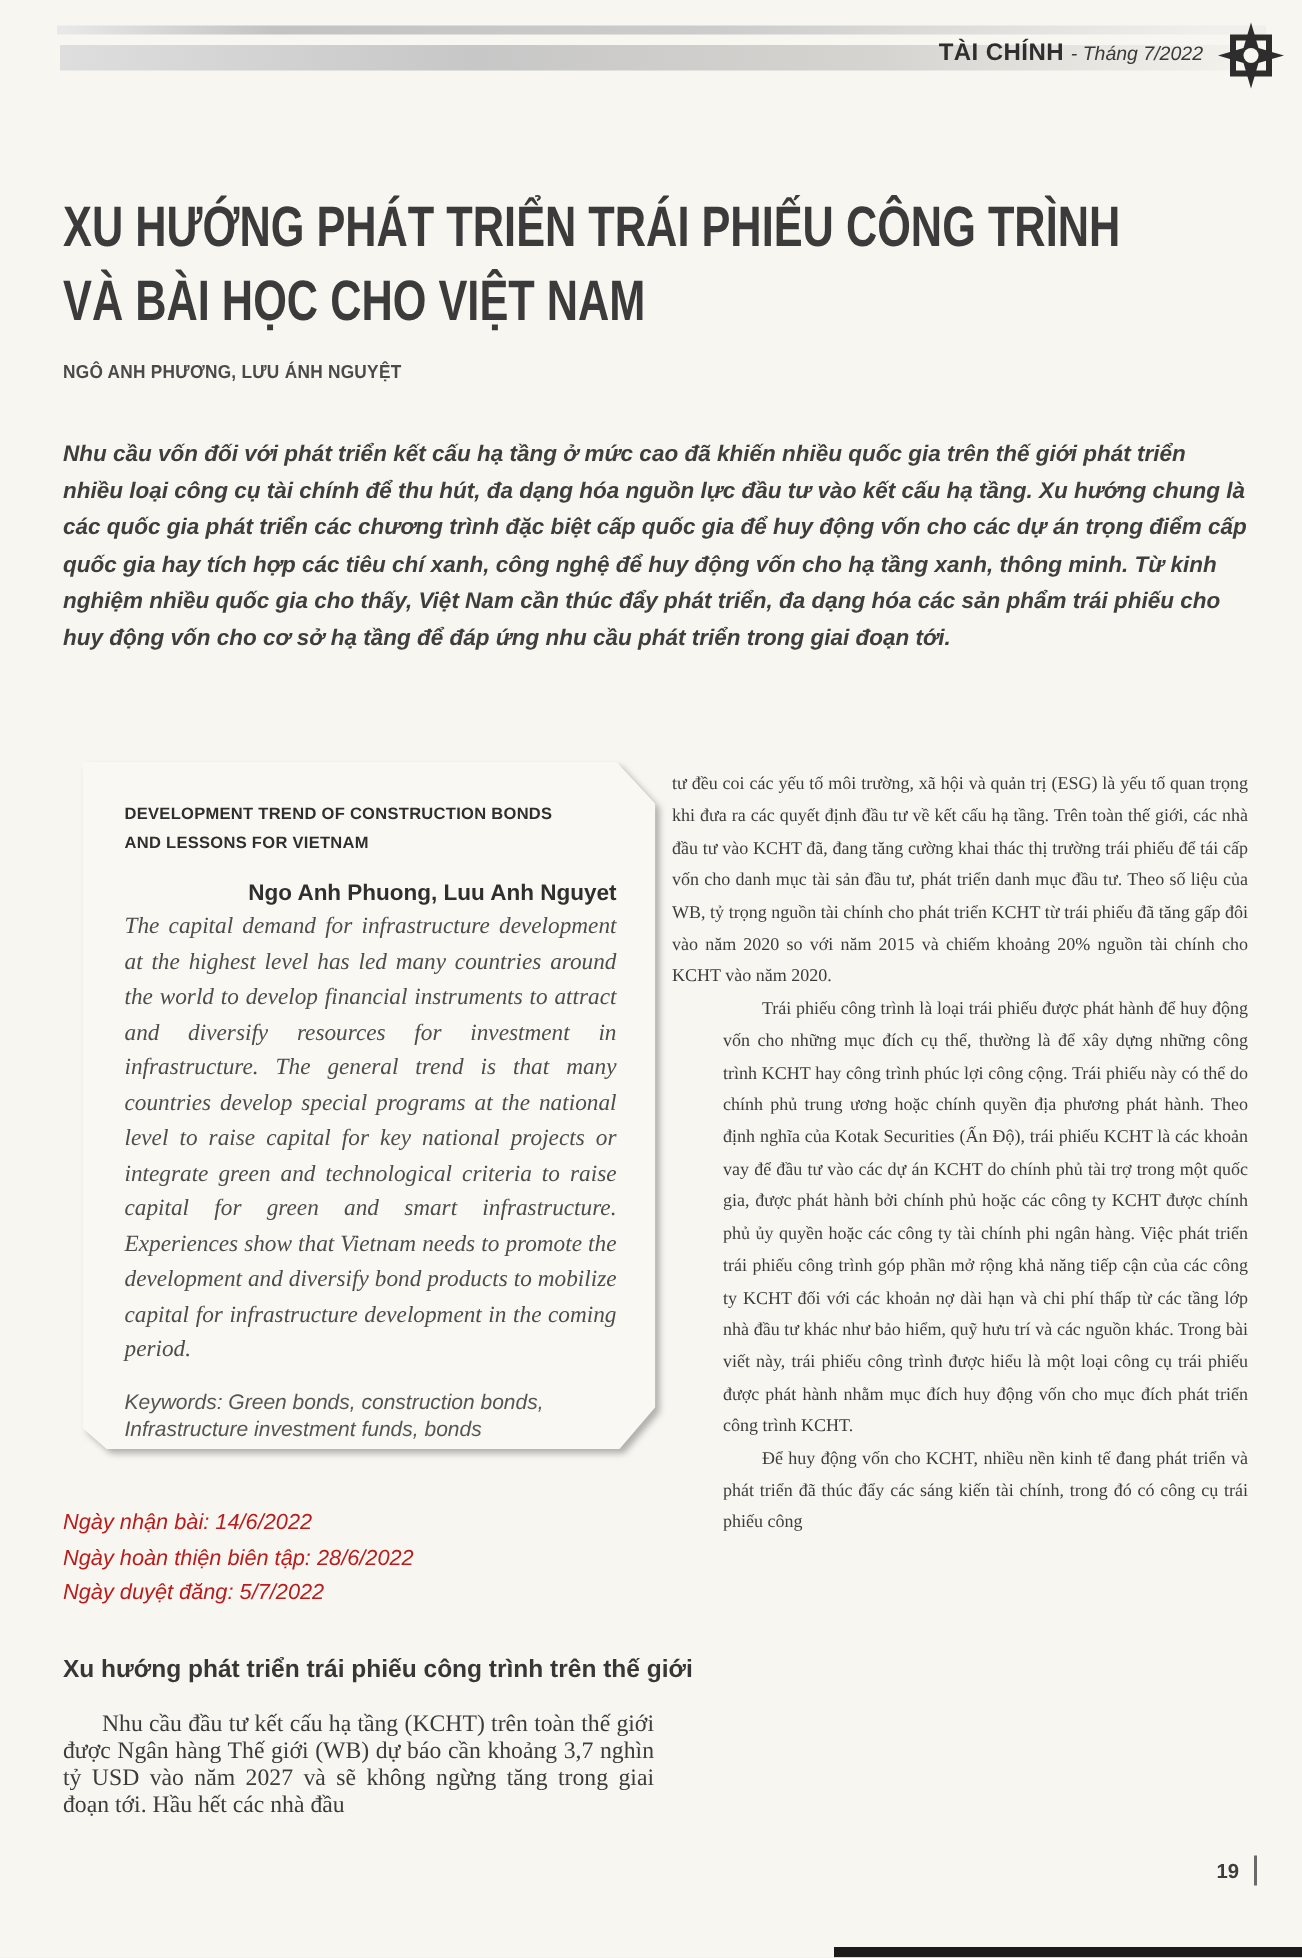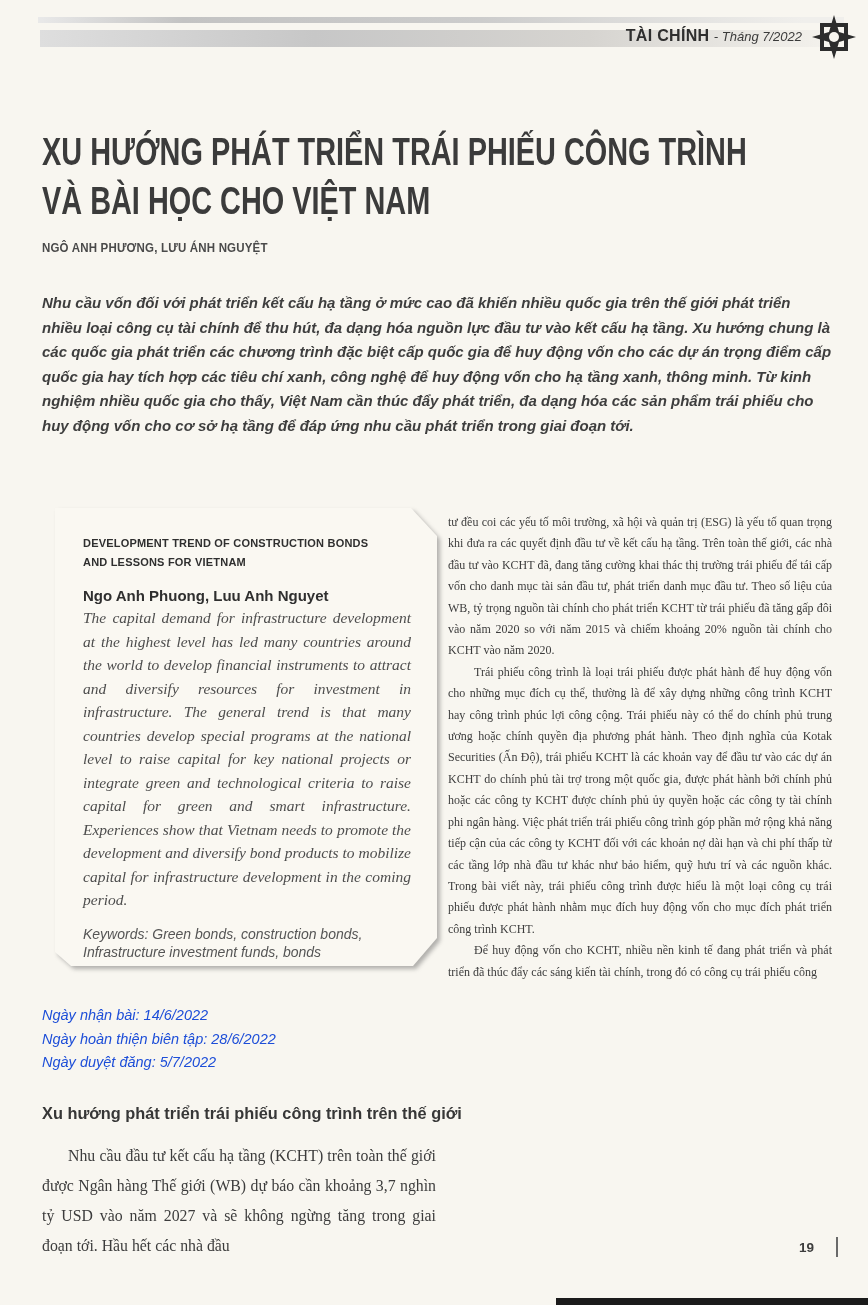--- a/index.html
+++ b/index.html
@@ -34,42 +34,42 @@
                  font-size:13px; color:#6b6b6b; }
 
   
   .paper-box-wrap { position:absolute; left:55px; top:508px; width:382px; height:458px;
                     filter:drop-shadow(3px 3px 2px rgba(90,90,90,0.45)); }
   .paper-box { width:100%; height:100%; background:#faf8f2; padding:26px 26px 0 28px;
                clip-path:polygon(0 0, 356px 0, 382px 28px, 382px 430px, 358px 458px, 16px 458px, 0 444px); }
   .box-title { font-family:"Liberation Sans", sans-serif; font-weight:bold; font-size:11px;
                line-height:19px; color:#2f2f2f; letter-spacing:0.2px; width:310px; }
   .box-authors { font-family:"Liberation Sans", sans-serif; font-weight:bold; font-size:15px;
-                 color:#2f2f2f; margin-top:15px; }
+                 color:#2f2f2f; margin-top:15px;text-align:right; }
   .box-abstract { font-family:"Liberation Serif", serif; font-style:italic; font-size:15.5px;
                   line-height:23.5px; color:#4d4d4d; text-align:justify; margin-top:2px; }
   .box-keywords { font-family:"Liberation Sans", sans-serif; font-style:italic; font-size:14px;
                   line-height:18px; color:#555555; margin-top:13px; width:300px; }
 
   
   .dates { position:absolute; left:42px; top:1004px; font-family:"Liberation Sans", sans-serif;
-           font-style:italic; font-size:14.5px; line-height:23.5px; color:#1d4ed8; }
+           font-style:italic; font-size:14.5px; line-height:23.5px; color:#b91c1c; }
 
   
   .section-heading { position:absolute; left:42px; top:1104px; font-family:"Liberation Sans", sans-serif;
                      font-weight:bold; font-size:16.5px; color:#373737; white-space:nowrap;
                      transform:scaleX(0.99); transform-origin:left top; }
   .col-left-para { position:absolute; left:42px; top:1141px; width:394px; height:120px; overflow:hidden;
-                   font-size:15.8px; line-height:30px; color:#3c3c3c; text-align:justify; text-indent:26px; }
+                   font-size:15.8px; line-height:18px; color:#3c3c3c; text-align:justify; text-indent:26px; }
   .col-right { position:absolute; left:448px; top:512px; width:384px; height:756px; overflow:hidden;
                font-size:12px; line-height:21.4px; color:#3c3c3c; text-align:justify; }
-  .col-right p.indent { text-indent:26px; }
+  .col-right p.indent { text-indent:26px;margin-left:34px; }
 
   
-  .page-number { position:absolute; right:30px; top:1237px; display:flex; align-items:center; gap:22px; }
+  .page-number { position:absolute; right:30px; top:1237px; display:flex; align-items:center; gap:10px; }
   .page-number-text { font-family:"Liberation Sans", sans-serif; font-weight:bold; font-size:13.5px; color:#3d3d3d; }
   .page-number-rule { width:2px; height:20px; background:#6a6a6a; }
   .bottom-bar { position:absolute; left:556px; right:0; bottom:0; height:7px; background:#1b1b1b; }
 </style>
 </head>
 <body>
 
 <div class="page">
 
   <div class="topbar1"></div>

